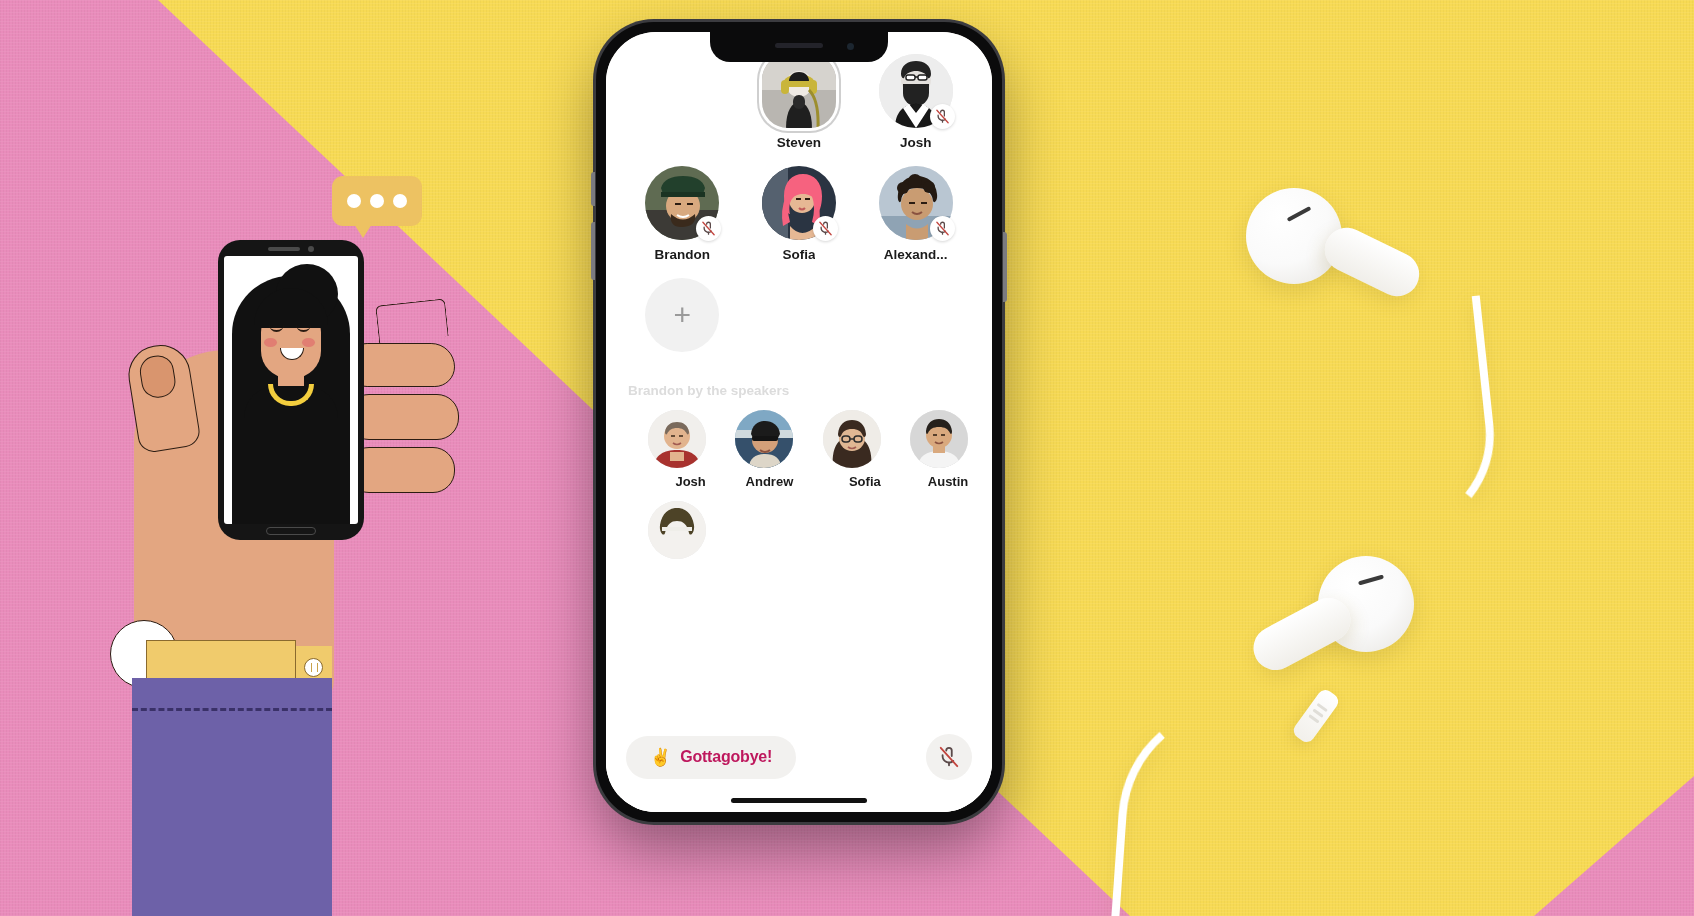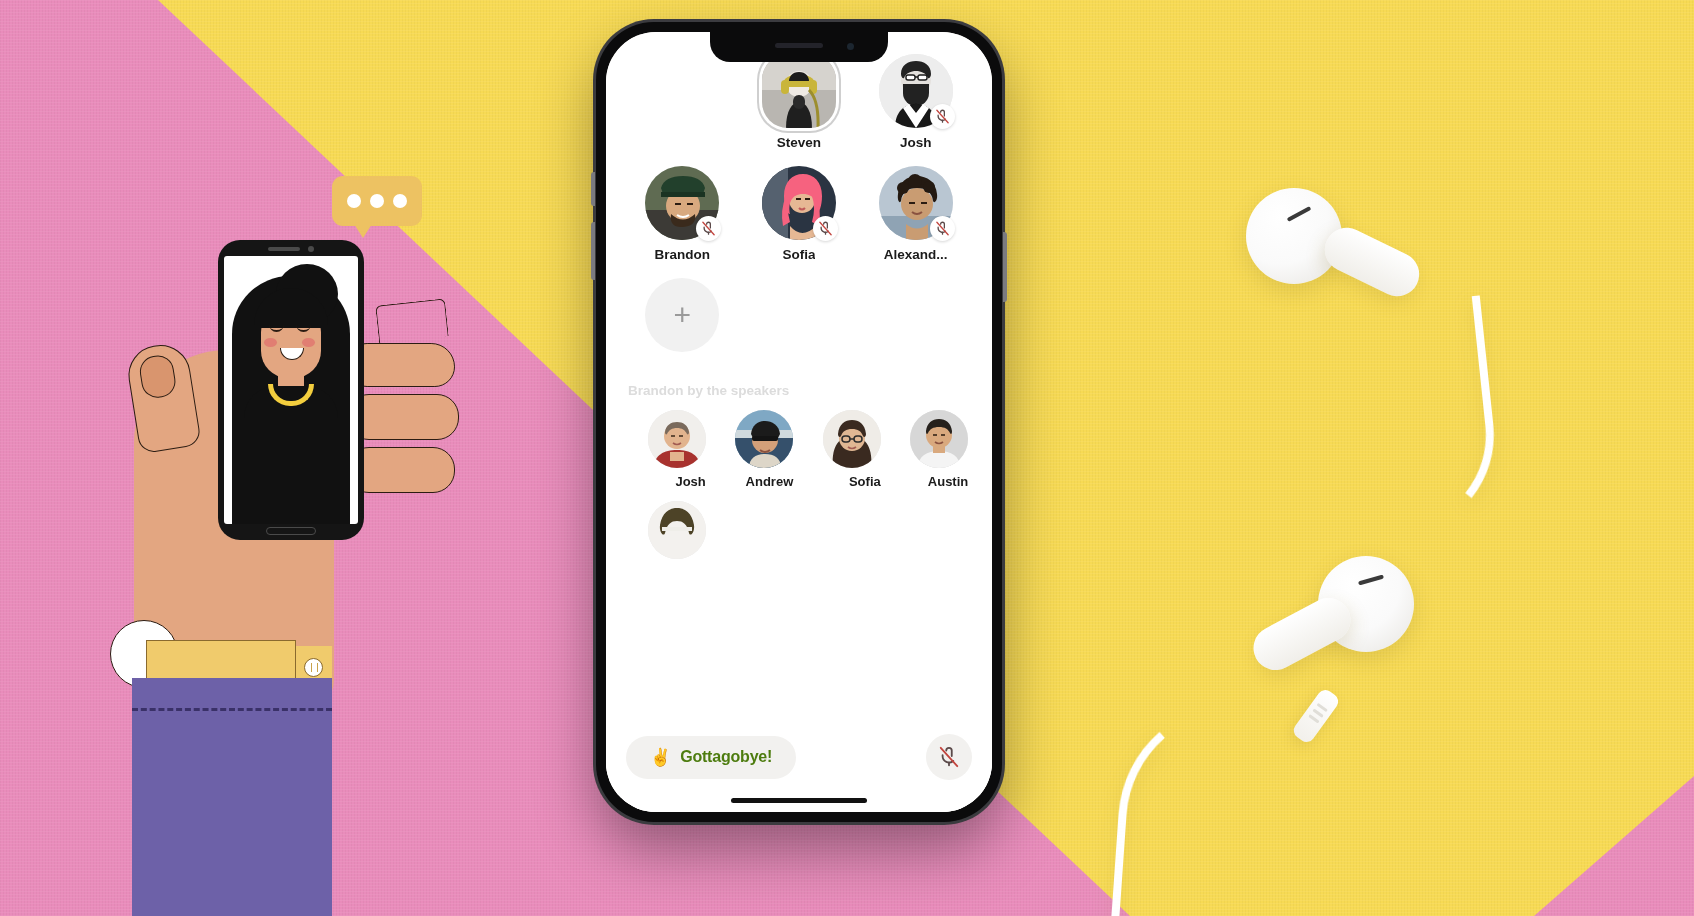--- a/index.html
+++ b/index.html
@@ -268,21 +268,21 @@
     flex:0 0 auto; height:92px; background:#fff;
     display:flex; align-items:center; justify-content:space-between;
     padding:0 20px 18px 20px;
   }
   #leave-btn {
     display:flex; align-items:center; gap:9px;
     background:#F2F1EF; border:none; border-radius:22px;
     padding:11px 24px; cursor:pointer;
   }
   #leave-emoji { font-size:17px; }
-  #leave-label { font-size:16px; font-weight:700; color:#4d7c0f; letter-spacing:-.2px; }
+  #leave-label { font-size:16px; font-weight:700; color:#be185d; letter-spacing:-.2px; }
   #mic-btn {
     width:46px; height:46px; border-radius:50%; background:#F2F1EF;
     display:flex; align-items:center; justify-content:center;
     border:none; cursor:pointer;
   }
   #home-indicator {
     position:absolute; left:50%; bottom:9px; transform:translateX(-50%);
     width:136px; height:5px; background:#111; border-radius:3px;
   }
 

